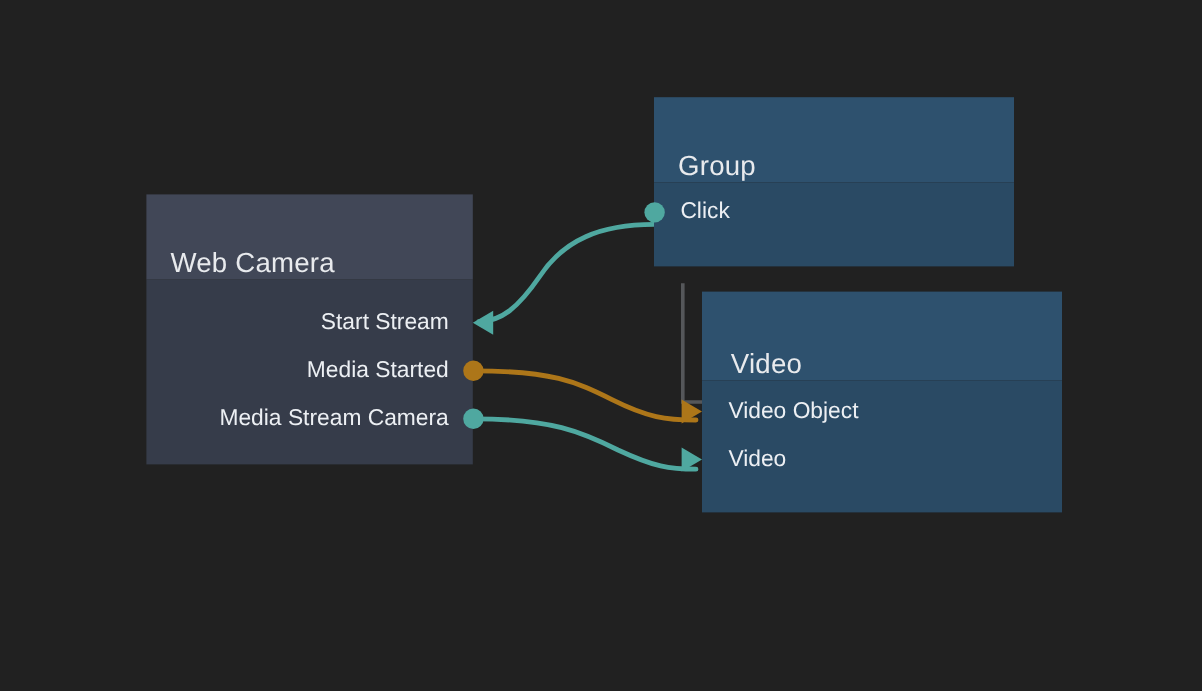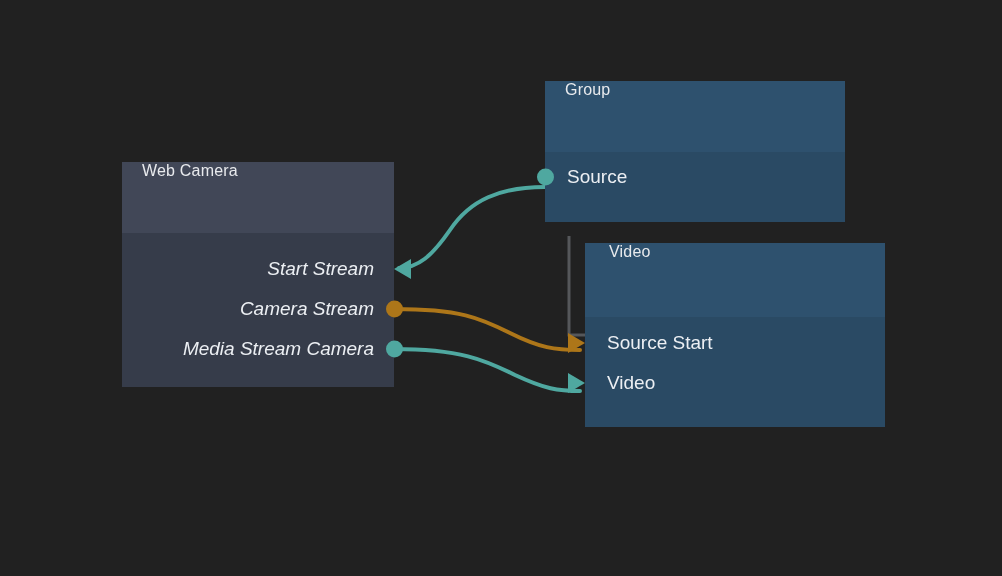--- a/index.html
+++ b/index.html
@@ -24,43 +24,42 @@
     pointer-events: none;
   }
   .node {
     position: absolute;
     box-sizing: border-box;
     overflow: visible;
   }
   .node-header {
     box-sizing: border-box;
     display: flex;
-    align-items: flex-start;
+    align-items: flex-end;
     padding: 0 20px;
-    font-size: 16px;
+    font-size: 23px;
     color: #e8eaed;
     letter-spacing: 0.2px;
   }
   .node-body {
     box-sizing: border-box;
     position: relative;
   }
   .port-row {
     position: relative;
     display: flex;
     align-items: center;
     height: 40px;
     font-size: 19px;
     color: #eceff3;
     white-space: nowrap;
   }
   .port-row.out {
     justify-content: flex-end;
     padding-right: 20px;
-    font-style: italic;
   }
   .port-row.in {
     justify-content: flex-start;
     padding-left: 22px;
   }
   
   #node-webcamera {
     left: 94px;
     top: 162px;
     width: 300px;
@@ -162,55 +161,55 @@
       <span>Web Camera</span>
     </div>
     <div class="node-body">
 
       <div class="port-row out">
         <span>Start Stream</span>
         <span class="port-arrow pointing-left" style="color:#4fa8a0"></span>
       </div>
 
       <div class="port-row out">
-        <span>Camera Stream</span>
+        <span>Media Started</span>
         <span class="port-dot right" style="background:#ad7619"></span>
       </div>
 
       <div class="port-row out">
         <span>Media Stream Camera</span>
         <span class="port-dot right" style="background:#4fa8a0"></span>
       </div>
 
     </div>
   </div>
 
   <div class="node" id="node-group">
     <div class="node-header">
       <span>Group</span>
     </div>
     <div class="node-body">
 
       <div class="port-row in">
         <span class="port-dot left" style="background:#4fa8a0"></span>
-        <span>Source</span>
+        <span>Click</span>
       </div>
 
     </div>
   </div>
 
   <div class="node" id="node-video">
     <div class="node-header">
       <span>Video</span>
     </div>
     <div class="node-body">
 
       <div class="port-row in">
         <span class="port-arrow pointing-right" style="color:#ad7619"></span>
-        <span>Source Start</span>
+        <span>Video Object</span>
       </div>
 
       <div class="port-row in">
         <span class="port-arrow pointing-right" style="color:#4fa8a0"></span>
         <span>Video</span>
       </div>
 
     </div>
   </div>
 

